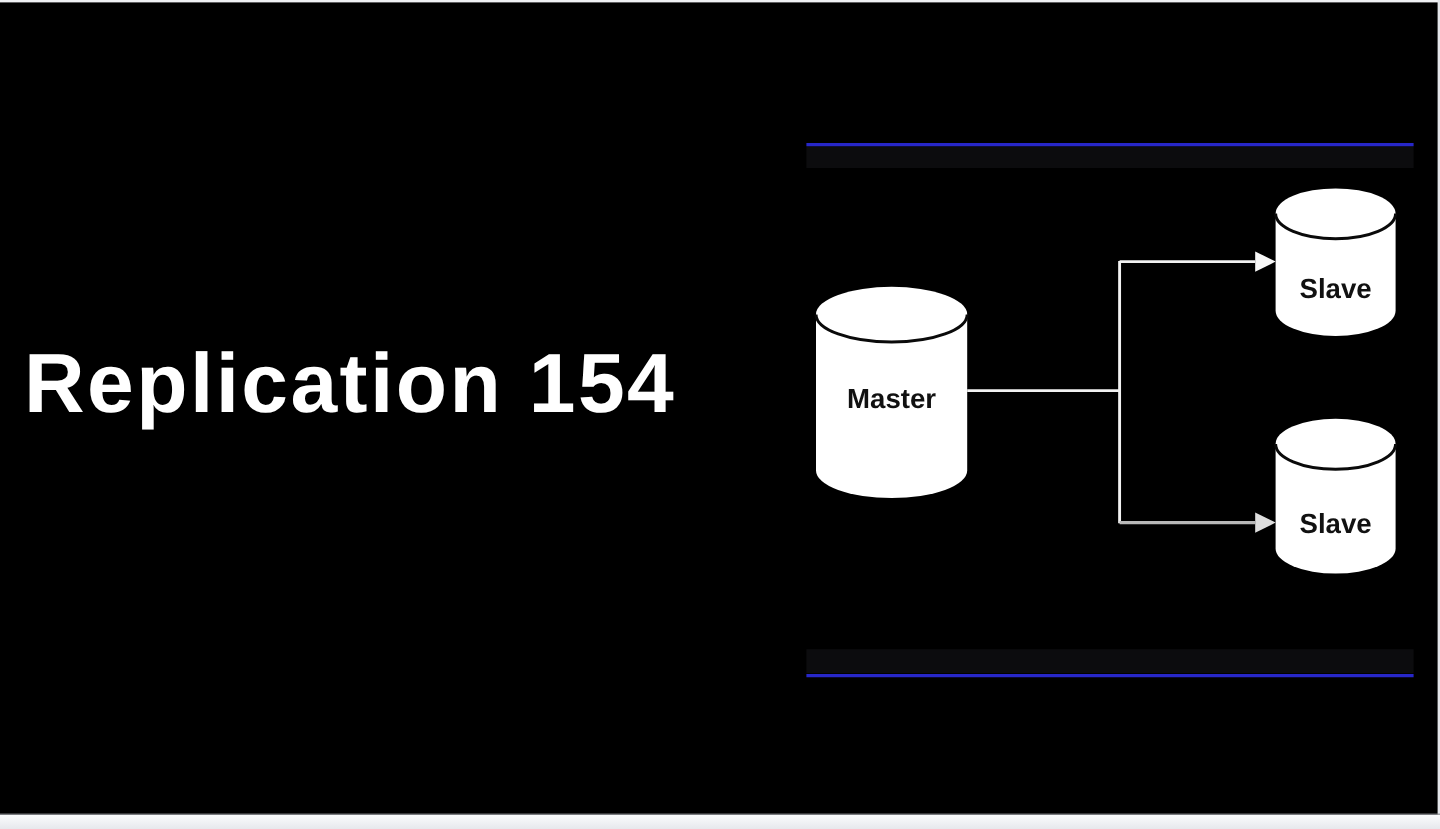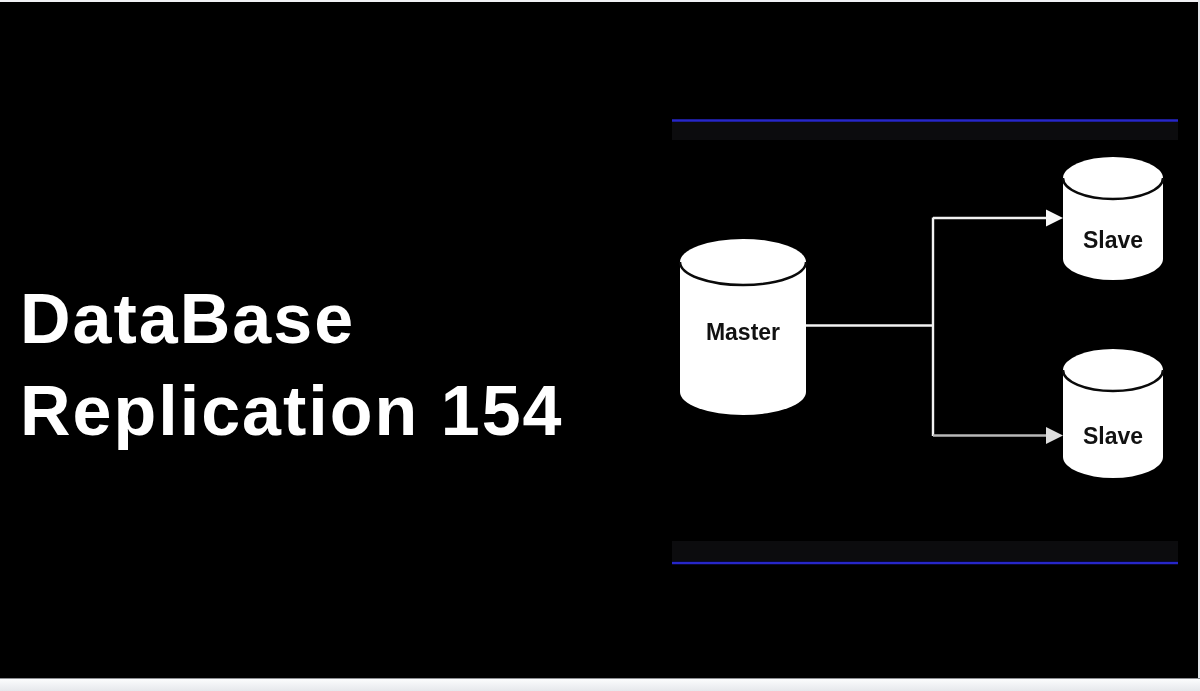--- a/index.html
+++ b/index.html
@@ -69,21 +69,20 @@
 </style>
 </head>
 <body>
 
 <div class="canvas">
 
   <div class="top-edge"></div>
   <div class="right-edge"></div>
 
   <h1 class="title">
-    <span class="line">DataBase</span>
     <span class="line">Replication 154</span>
   </h1>
 
   <svg class="diagram-svg" viewBox="0 0 1200 691">
 
     <rect class="faint-band" x="672" y="122" width="506" height="18"></rect>
     <rect class="faint-band" x="672" y="541" width="506" height="20"></rect>
 
     <line x1="672" y1="120.5" x2="1178" y2="120.5" stroke-width="2.6" stroke="#2727c9"></line>
     <line x1="672" y1="563" x2="1178" y2="563" stroke-width="2.6" stroke="#2727c9"></line>

